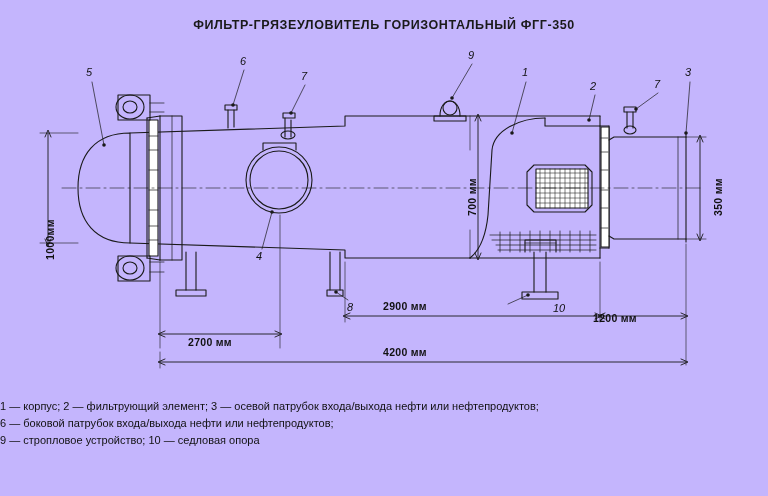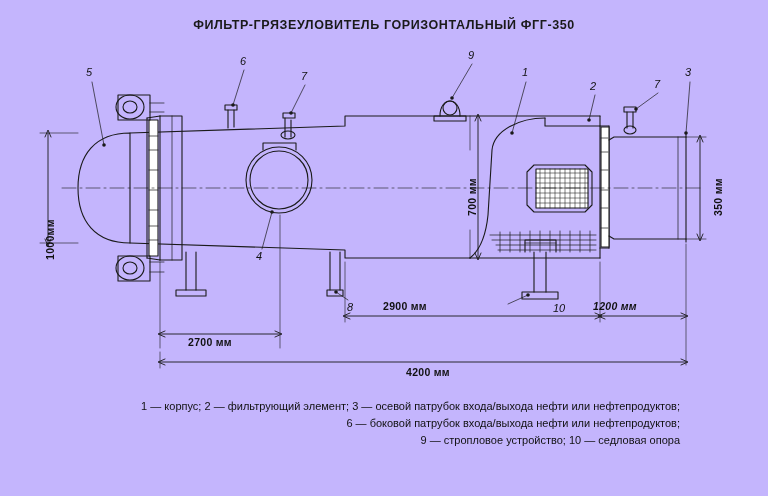--- a/index.html
+++ b/index.html
@@ -30,21 +30,21 @@
   svg.drawing {
     position: absolute;
     top: 0;
     left: 0;
   }
   .legend {
     position: absolute;
     left: 0;
     top: 398px;
     width: 680px;
-    text-align: right;
+    text-align: left;
     font-size: 11px;
     line-height: 17px;
     color: #111111;
   }
   .legend .ln { display: block; white-space: nowrap; }
   .lbl {
     position: absolute;
     font-size: 11px;
     font-style: italic;
     color: #111;
@@ -245,22 +245,22 @@
   <div class="lbl" style="left:685px; top:66px;">3</div>
   <div class="lbl" style="left:256px; top:250px;">4</div>
   <div class="lbl" style="left:347px; top:301px;">8</div>
   <div class="lbl" style="left:510px; top:302px;margin-left:43px;">10</div>
 
   <div class="dimtxt vert" style="left:44px; top:260px;">1000мм</div>
   <div class="dimtxt vert" style="left:466px; top:216px;">700 мм</div>
   <div class="dimtxt vert" style="left:712px; top:216px;">350 мм</div>
   <div class="dimtxt" style="left:188px; top:336px;">2700 мм</div>
   <div class="dimtxt" style="left:383px; top:300px;">2900 мм</div>
-  <div class="dimtxt" style="left:593px; top:300px;font-style:italic;">1200 мм</div>
-  <div class="dimtxt" style="left:406px; top:346px;margin-top:20px;">4200 мм</div>
+  <div class="dimtxt" style="left:593px; top:312px;">1200 мм</div>
+  <div class="dimtxt" style="left:383px; top:346px;">4200 мм</div>
 
   <div class="legend">
     <span class="ln">1 — корпус;  2 — фильтрующий элемент;  3 — осевой патрубок входа/выхода нефти или нефтепродуктов;</span>
     <span class="ln">6 — боковой патрубок входа/выхода нефти или нефтепродуктов;</span>
     <span class="ln">9 — стропловое устройство;  10 — седловая опора</span>
   </div>
 
 </div>
 
 </body></html>

